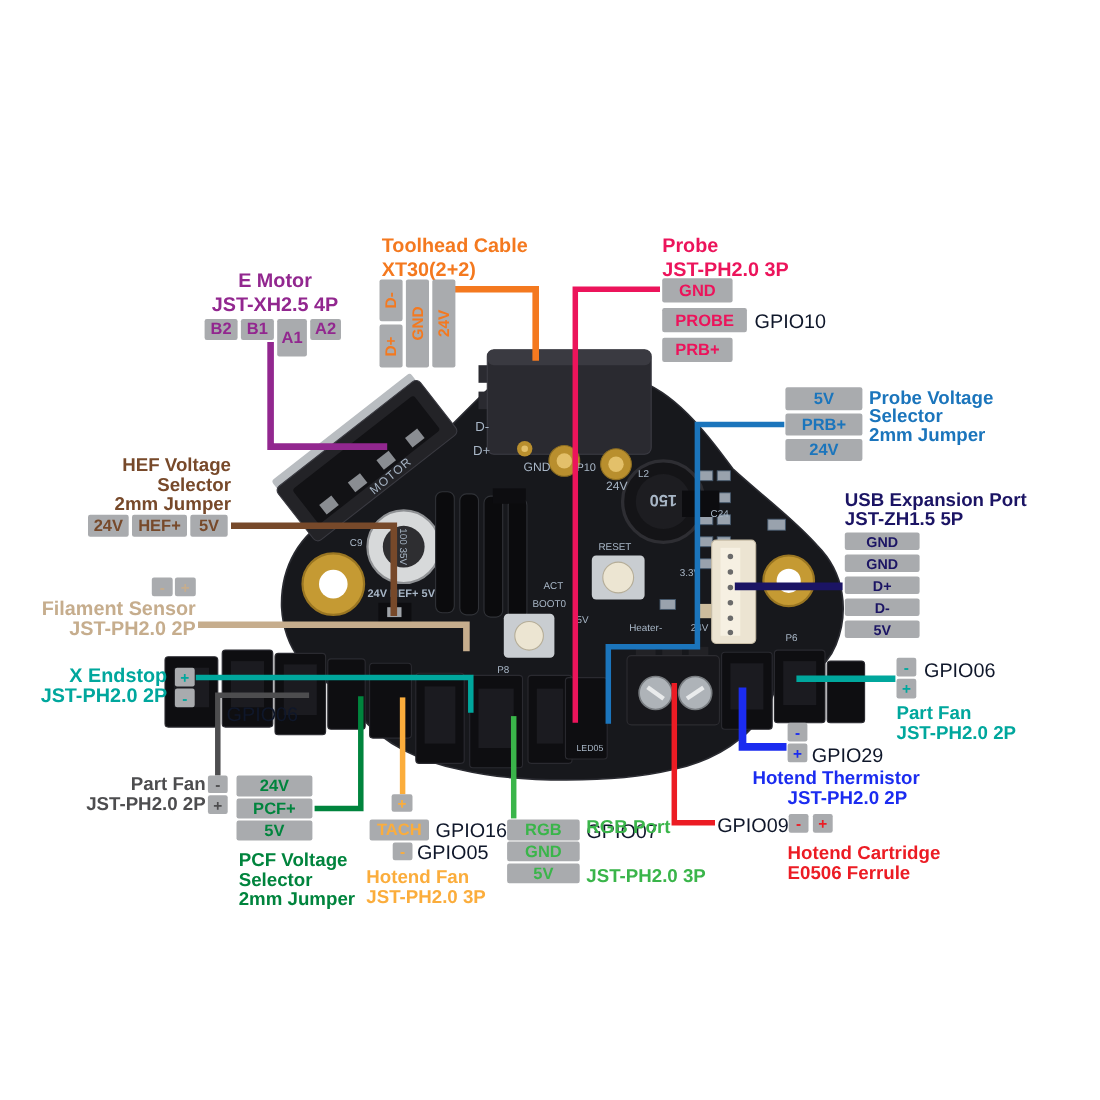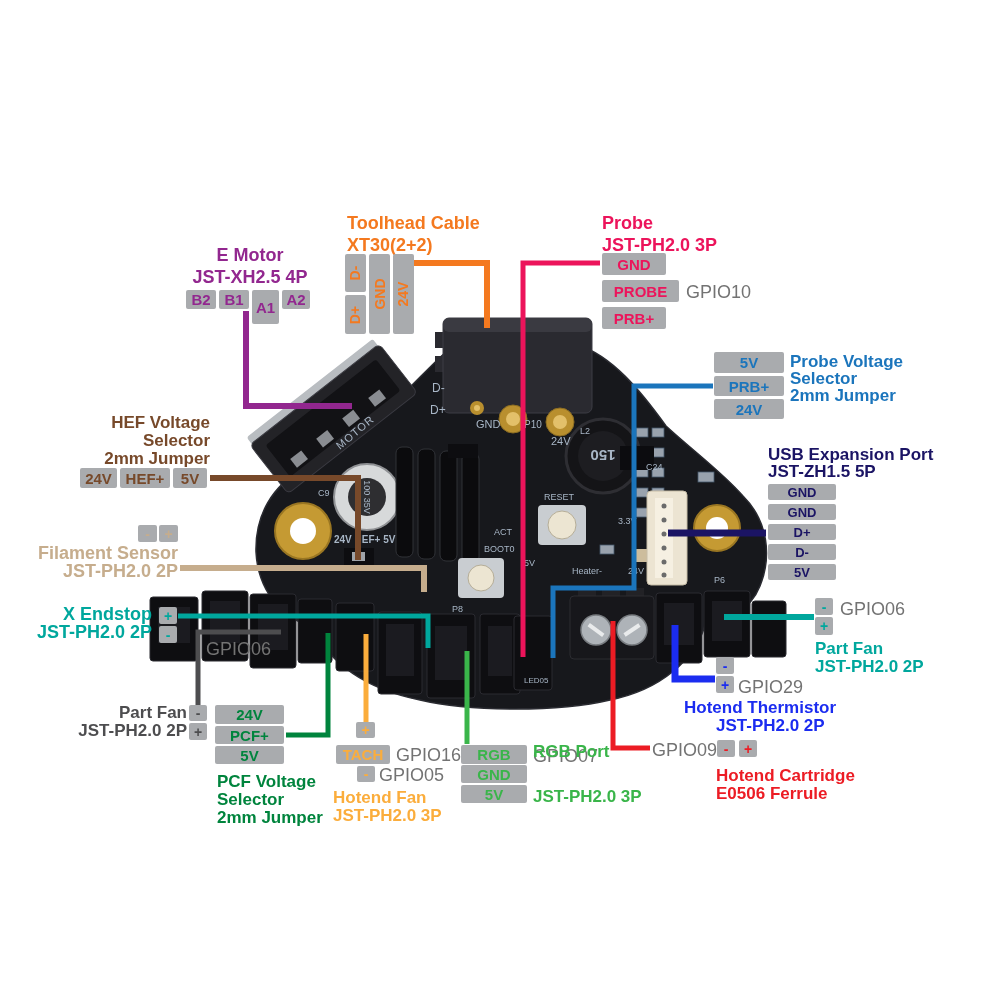--- a/index.html
+++ b/index.html
@@ -7,21 +7,21 @@
          font-family:"Liberation Sans",sans-serif;}
   #boardsvg{position:absolute;left:0;top:0;}
   .lbl{position:absolute;font-weight:bold;white-space:nowrap;line-height:1.05;}
   .t17{font-size:17px;} .t18{font-size:18px;}
   .ctr{text-align:center;} .rgt{text-align:right;}
   .chip{position:absolute;background:#a9abae;border-radius:2px;display:flex;align-items:center;
         justify-content:center;font-weight:bold;font-size:15px;color:inherit;}
   .chip.sm{font-size:14px;}
   .chip.vert span{transform:rotate(-90deg);white-space:nowrap;font-size:14px;}
   .chip.usb{font-size:13px;}
-  .gpio{position:absolute;color:#737373;font-size:18px;font-weight:400;white-space:nowrap;}
+  .gpio{position:absolute;color:#0f172a;font-size:18px;font-weight:400;white-space:nowrap;}
   .logo{position:absolute;left:45px;top:22px;color:#0d0d0d;font-weight:bold;font-style:italic;
         font-size:56px;letter-spacing:-1px;}
   .logo sup{font-size:30px;font-style:normal;vertical-align:28px;letter-spacing:0;}
   .silk{font-family:"Liberation Sans",sans-serif;fill:#a8b6c6;}
 </style>
 </head>
 <body>
 
 <div id="stage">
 

